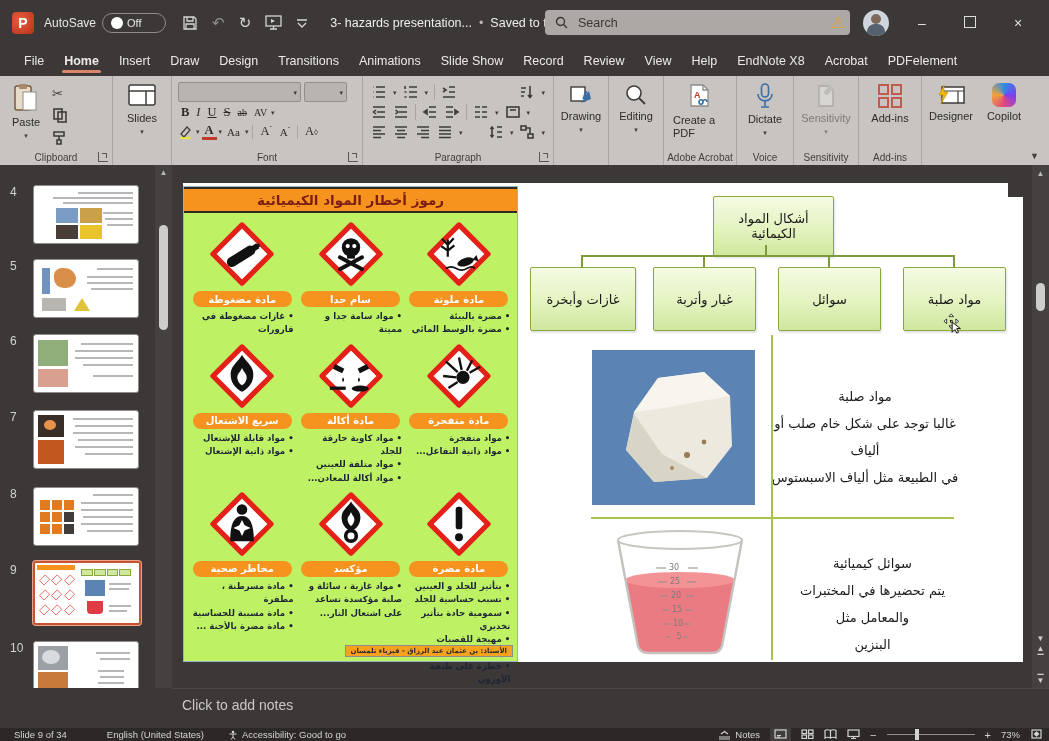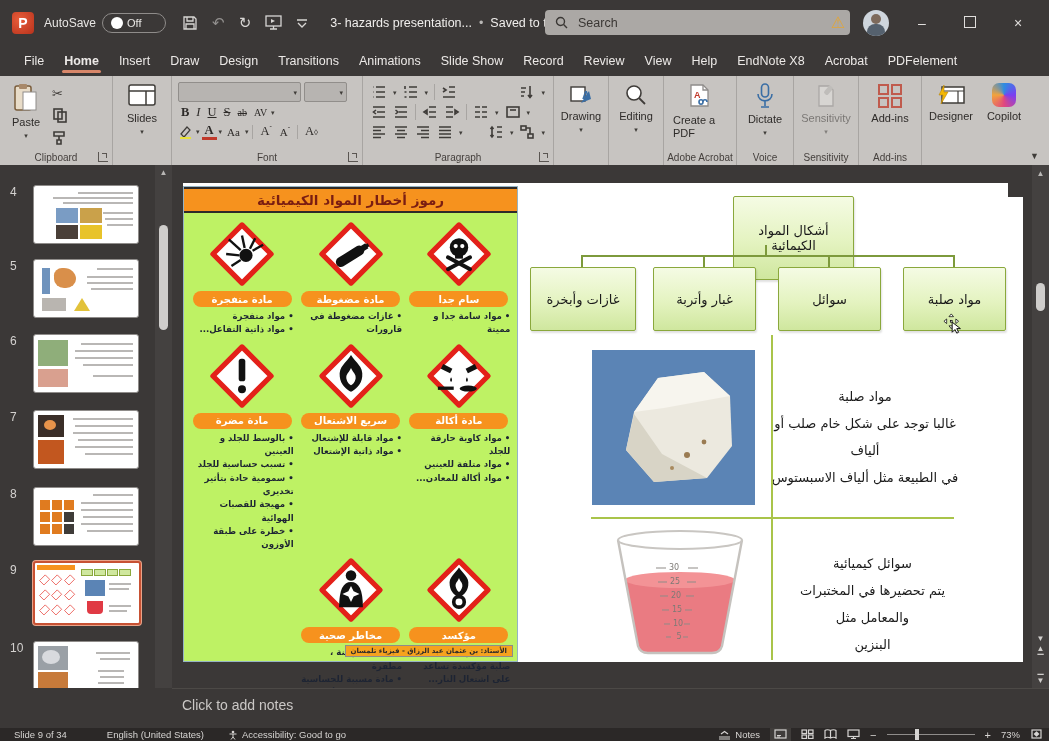--- a/index.html
+++ b/index.html
@@ -552,20 +552,36 @@
       <div class="slide">
         <div class="notch"></div>
 
         <div class="hz-panel ar">
           <div class="hz-title">رموز أخطار المواد الكيميائية</div>
           <div class="hz-grid">
 
             <div class="hz-cell">
               <svg class="dia" viewBox="0 0 100 100">
                   <path d="M50 6 L94 50 L50 94 L6 50 Z" fill="#fff" stroke="#e32119" stroke-width="8" stroke-linejoin="round"></path>
+                  <path d="M33 28 V54 M33 36 L24 27 M33 36 L42 26 M33 45 L23 38 M33 45 L43 37" stroke="#111" stroke-width="3.4" fill="none"></path>
+                  <g transform="rotate(-18 60 62)">
+                    <ellipse cx="60" cy="62" rx="13" ry="6" fill="#111"></ellipse>
+                    <path d="M71 62 l8 -5 v10 z" fill="#111"></path>
+                  </g>
+                  <path d="M30 72 q8 -5 16 0 t16 0 t12 0" stroke="#111" stroke-width="2.6" fill="none"></path>
+                </svg>
+              <div class="pill">مادة ملوثة</div>
+              <div class="hz-b">
+                  <div>مضرة بالبيئة</div>
+                  <div>مضرة بالوسط المائي</div>
+                </div>
+            </div>
+            <div class="hz-cell">
+              <svg class="dia" viewBox="0 0 100 100">
+                  <path d="M50 6 L94 50 L50 94 L6 50 Z" fill="#fff" stroke="#e32119" stroke-width="8" stroke-linejoin="round"></path>
                   <circle cx="50" cy="40" r="14" fill="#111"></circle>
                   <rect x="44" y="50" width="12" height="7" fill="#111"></rect>
                   <circle cx="45" cy="38" r="3.2" fill="#fff"></circle>
                   <circle cx="55" cy="38" r="3.2" fill="#fff"></circle>
                   <g transform="rotate(28 50 64)">
                     <rect x="28" y="61" width="44" height="6" rx="3" fill="#111"></rect>
                   </g>
                   <g transform="rotate(-28 50 64)">
                     <rect x="28" y="61" width="44" height="6" rx="3" fill="#111"></rect>
                   </g>
@@ -639,21 +655,21 @@
             </div>
 
             <div class="hz-cell">
               <svg class="dia" viewBox="0 0 100 100">
                   <path d="M50 6 L94 50 L50 94 L6 50 Z" fill="#fff" stroke="#e32119" stroke-width="8" stroke-linejoin="round"></path>
                   <rect x="45" y="24" width="10" height="34" rx="4" fill="#111"></rect>
                   <circle cx="50" cy="70" r="6" fill="#111"></circle>
                 </svg>
               <div class="pill">مادة مضرة</div>
               <div class="hz-b">
-                  <div>بالوسط للجلد و العينين</div>
+                  <div>بتأثير للجلد و العينين</div>
                   <div>تسبب حساسية للجلد</div>
                   <div>سمومية حادة بتأثير تخديري</div>
                   <div>مهيجة للقصبات الهوائية</div>
                   <div>خطرة على طبقة الأوزون</div>
                 </div>
             </div>
             <div class="hz-cell">
               <svg class="dia" viewBox="0 0 100 100">
                   <path d="M50 6 L94 50 L50 94 L6 50 Z" fill="#fff" stroke="#e32119" stroke-width="8" stroke-linejoin="round"></path>
                   <path d="M50 16 C56 26 66 30 64 43 C63 53 55 59 50 61 C45 59 37 53 36 43 C34 30 44 26 50 16 Z" fill="#111"></path>
@@ -676,21 +692,21 @@
               <div class="hz-b">
                   <div>مادة مسرطنة ، مطفرة</div>
                   <div>مادة مسببة للحساسية</div>
                   <div>مادة مضرة بالأجنة ...</div>
                 </div>
           </div>
           </div>
           <div class="credit ar">الأستاذ: بن عثمان عبد الرزاق - فيزياء تلمسان</div>
         </div>
 
-        <div class="gbox ar" style="left:550px;top:13px;width:107px;height:50px;padding:16px 6px">أشكال المواد الكيمائية</div>
+        <div class="gbox ar" style="left:530px;top:13px;width:107px;height:50px;padding:4px 6px">أشكال المواد الكيمائية</div>
         <div class="conn" style="left:582px;top:62px;width:2px;height:11px"></div>
         <div class="conn" style="left:399px;top:72px;width:373px;height:2px"></div>
         <div class="conn" style="left:398px;top:72px;width:2px;height:12px"></div>
         <div class="conn" style="left:520px;top:72px;width:2px;height:12px"></div>
         <div class="conn" style="left:645px;top:72px;width:2px;height:12px"></div>
         <div class="conn" style="left:770px;top:72px;width:2px;height:12px"></div>
         <div class="gbox ar" style="left:347px;top:84px;width:104px;height:62px">غازات وأبخرة</div>
         <div class="gbox ar" style="left:470px;top:84px;width:101px;height:62px">غبار وأتربة</div>
         <div class="gbox ar" style="left:595px;top:84px;width:101px;height:62px">سوائل</div>
         <div class="gbox ar" style="left:720px;top:84px;width:101px;height:62px">مواد صلبة</div>

